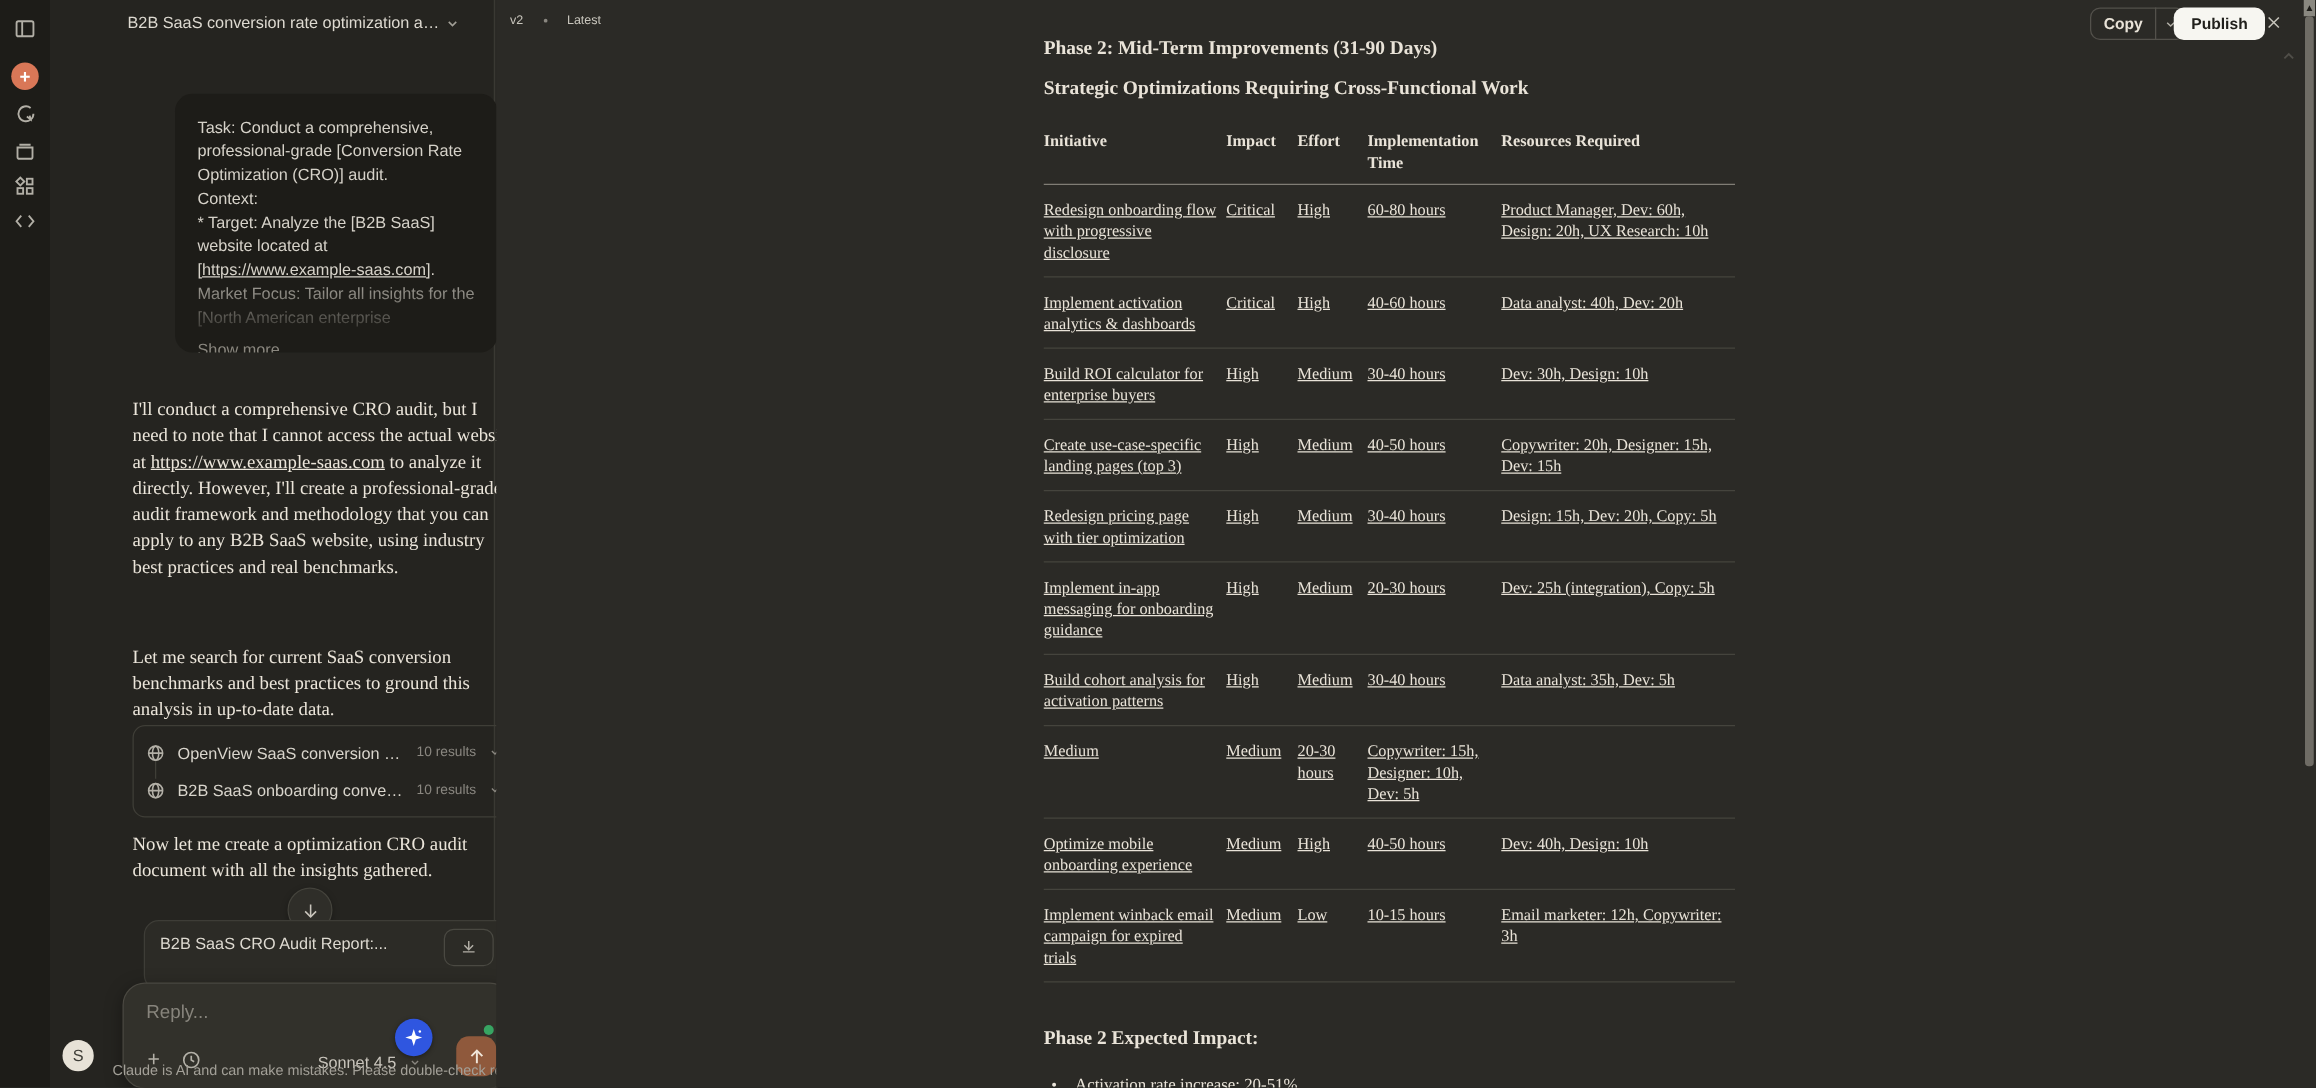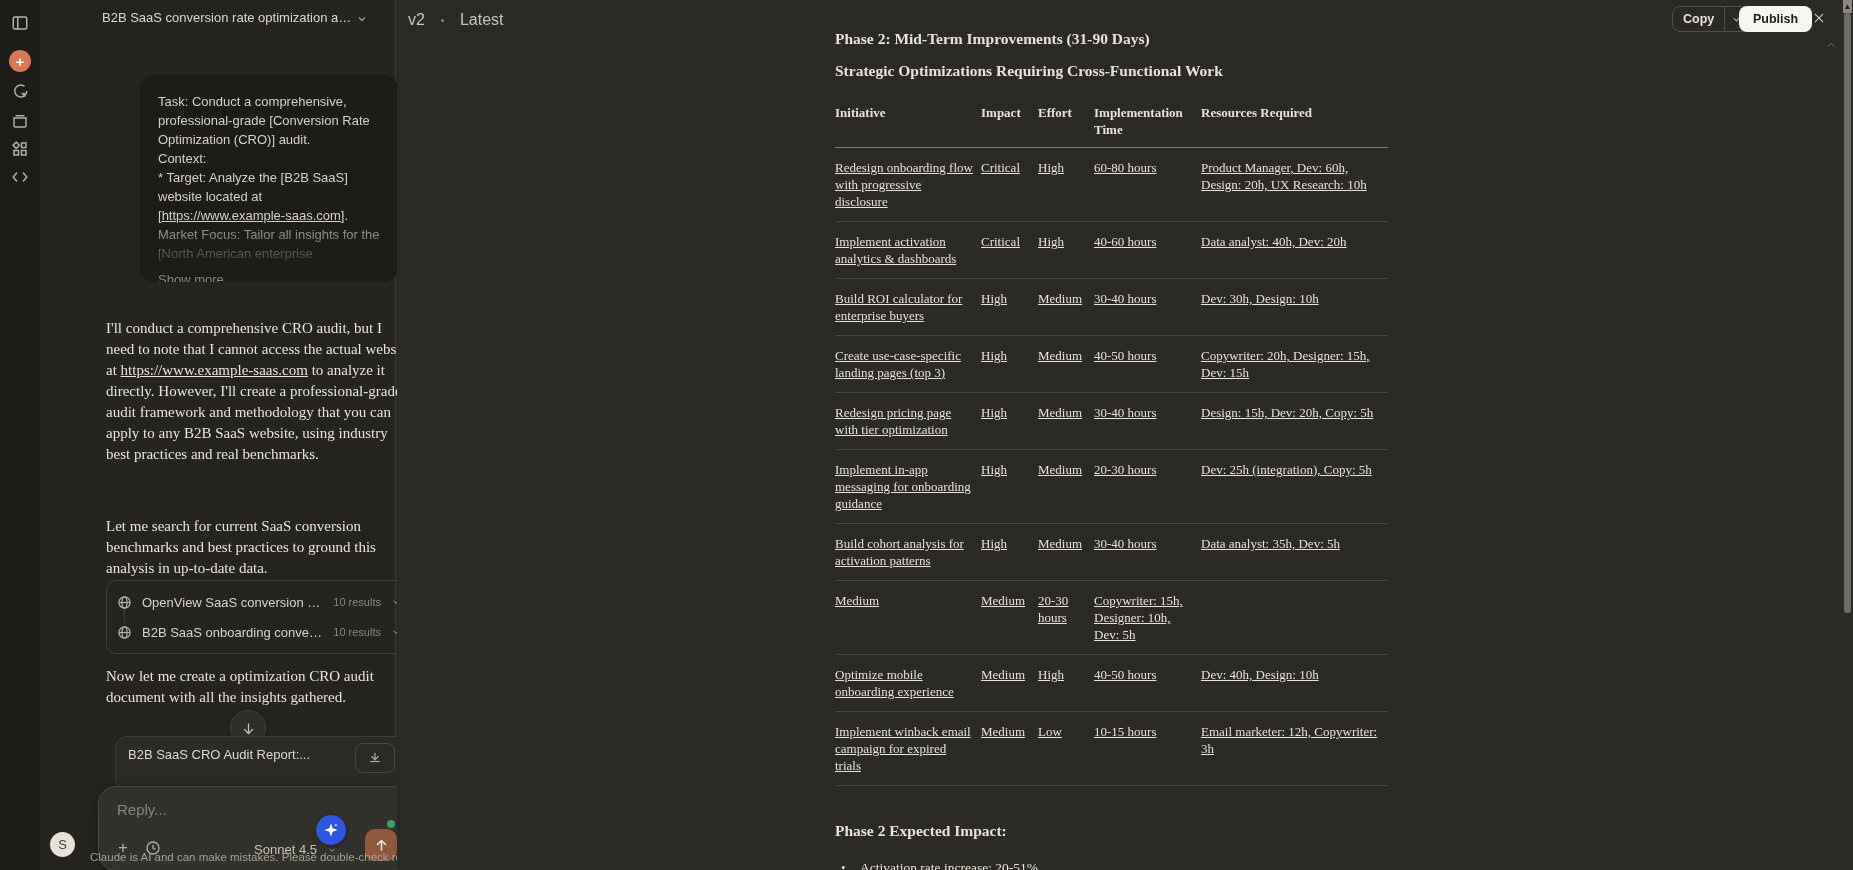--- a/index.html
+++ b/index.html
@@ -50,21 +50,21 @@
   .green-dot { position:absolute; right:14px; bottom:42px; width:8px; height:8px; border-radius:50%; background:#37a462; }
 
   .avatar { position:absolute; left:10px; top:832px; width:25px; height:25px; border-radius:50%; background:#e7e2d7; color:#3d3c36; display:flex; align-items:center; justify-content:center; font-size:13px; cursor:pointer; }
   .disclaimer { position:absolute; left:50px; top:851px; width:315px; font-size:11.5px; color:#a3a098; white-space:nowrap; overflow:hidden; }
   .sb-bottom-chev { position:absolute; left:374px; top:855px; color:#6b6962; }
   .sb-scrollthumb { position:absolute; left:381px; top:45px; width:5px; height:200px; border-radius:3px; background:#4a4841; }
   .sb-resize { position:absolute; left:393px; top:436px; width:3px; height:38px; border-radius:2px; background:#55534c; }
 
   
   .main { position:absolute; left:397px; top:0; width:1456px; height:870px; background:#2b2a26; }
-  .ver-row { position:absolute; left:11px; top:11px; display:flex; align-items:center; gap:16px; font-size:16px; color:#c9c6bd; }
+  .ver-row { position:absolute; left:11px; top:11px; display:flex; align-items:center; gap:16px; font-size:10px; color:#c9c6bd; }
   .ver-dot { width:3px; height:3px; border-radius:50%; background:#8a8780; }
 
   .copy-btn { position:absolute; left:1275px; top:6px; height:26px; border:1px solid #53514b; border-radius:8px; display:flex; align-items:center; color:#e9e3d8; font-size:12.5px; font-weight:bold; cursor:pointer; }
   .copy-btn .copy-label { padding:0 10px; }
   .copy-btn .copy-sep { width:1px; height:26px; background:#53514b; }
   .copy-btn .copy-chev { padding:0 6px; display:flex; color:#b3b0a7; }
   .publish-btn { position:absolute; left:1342px; top:6px; height:26px; padding:0 14px; border-radius:8px; background:#f7f6f1; color:#21201c; font-size:12.5px; font-weight:bold; display:flex; align-items:center; cursor:pointer; }
   .close-x { position:absolute; left:1412px; top:8px; width:20px; height:20px; color:#c9c6bd; display:flex; align-items:center; justify-content:center; font-size:15px; cursor:pointer; }
 
   .doc { position:absolute; left:438px; top:28px; width:553px; font-family:"Liberation Serif","DejaVu Serif",serif; color:#e9e3d8; }

